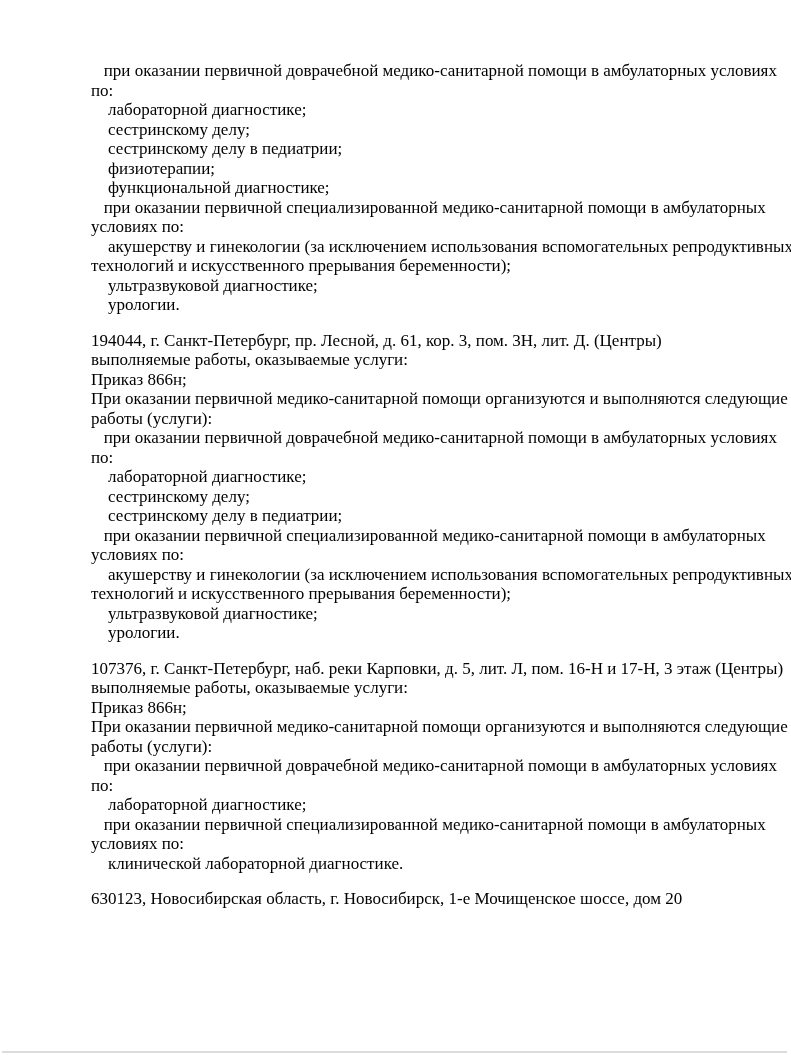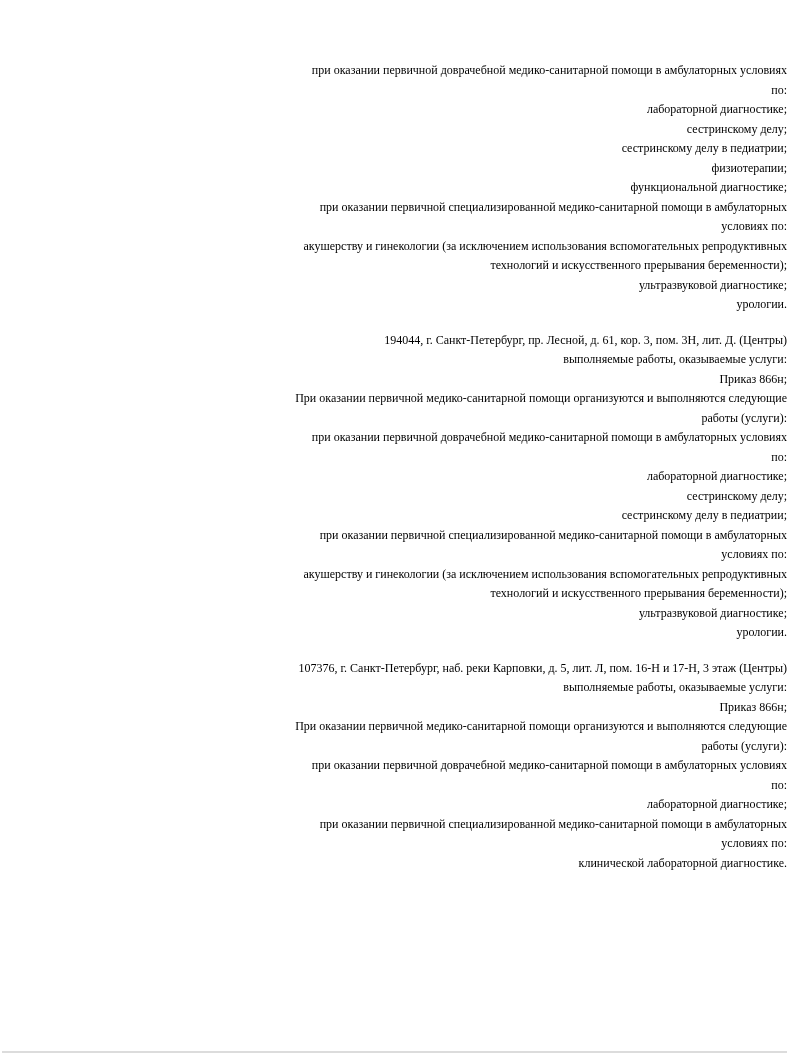--- a/index.html
+++ b/index.html
@@ -16,25 +16,24 @@
     color: #000000;
   }
   .doc {
     position: absolute;
     left: 91px;
     top: 61px;
     width: 696px;
   }
   .para {
     margin: 0 0 16px 0;
-    font-size: 12px;
+    font-size: 17px;
     line-height: 19.5px;
     white-space: pre;
     color: #000000;
-    text-align: right;
   }
   .bottom-divider {
     position: absolute;
     left: 2px;
     right: 4px;
     top: 1051px;
     height: 2px;
     background: #dcdcdc;
   }
 </style>
@@ -75,15 +74,16 @@
 выполняемые работы, оказываемые услуги:
 Приказ 866н;
 При оказании первичной медико-санитарной помощи организуются и выполняются следующие
 работы (услуги):
    при оказании первичной доврачебной медико-санитарной помощи в амбулаторных условиях
 по:
     лабораторной диагностике;
    при оказании первичной специализированной медико-санитарной помощи в амбулаторных
 условиях по:
     клинической лабораторной диагностике.</p>
+  <p class="para">630123, Новосибирская область, г. Новосибирск, 1-е Мочищенское шоссе, дом 20</p>
 </div>
 
 <div class="bottom-divider" style="background: rgb(220, 220, 220);"></div>
 
 </body></html>

